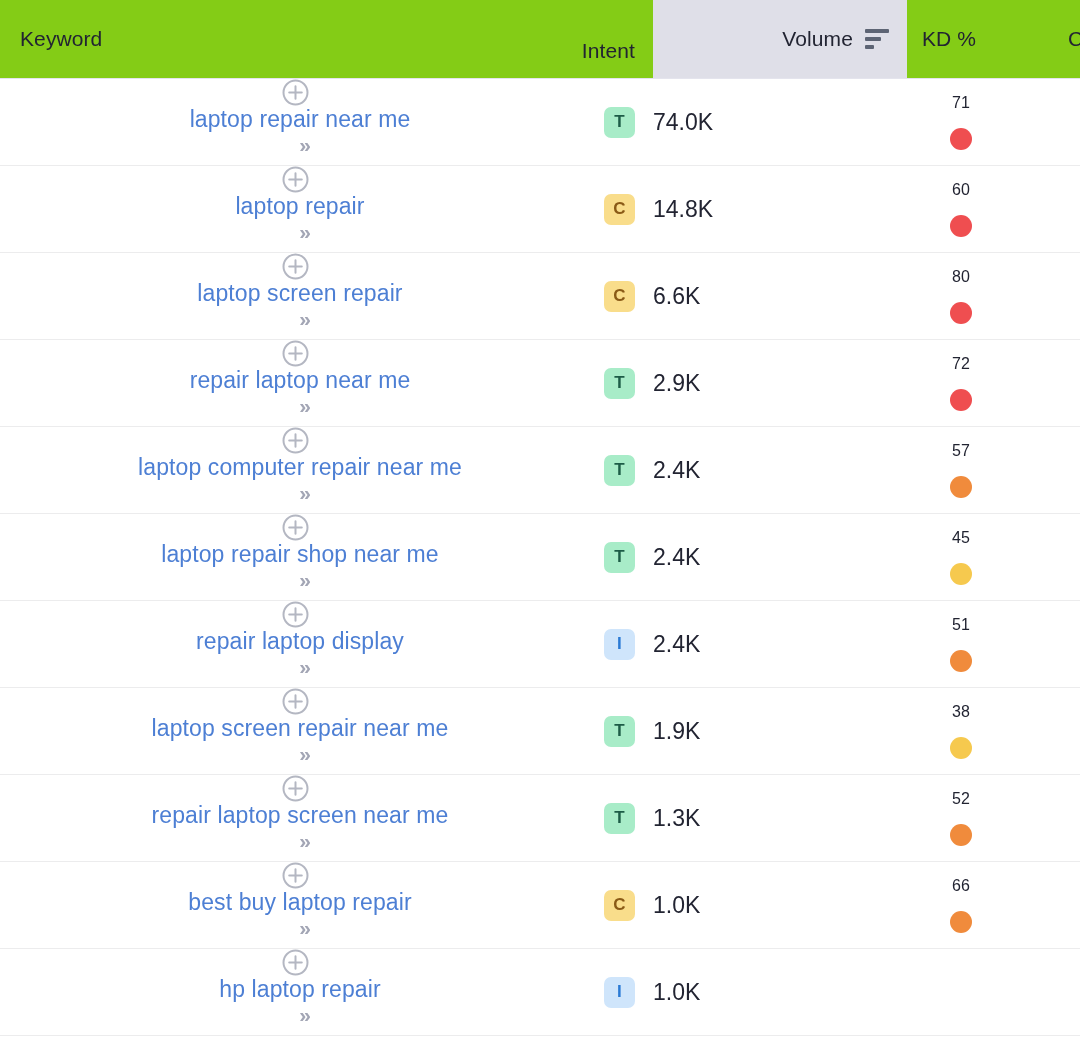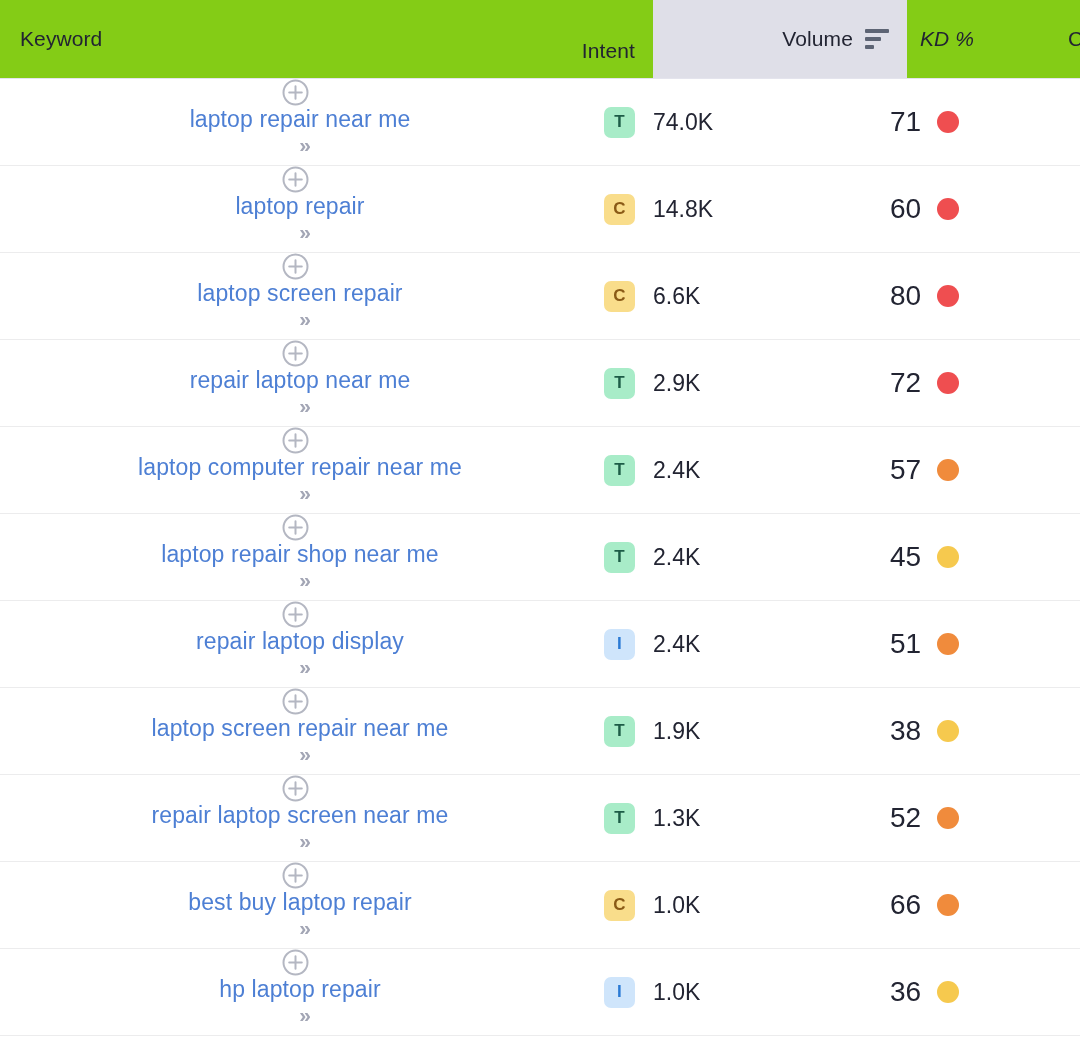--- a/index.html
+++ b/index.html
@@ -56,26 +56,25 @@
     left: 653px;
     width: 254px;
     height: 78px;
     background: #dfdfe8;
     justify-content: flex-end;
     padding-right: 18px;
     box-sizing: border-box;
     gap: 12px;
   }
   .th-kd {
-    left: 864px;
+    left: 894px;
     width: 166px;
-    justify-content: flex-end;
+    justify-content: center;
     padding-right: 56px;
     box-sizing: border-box;
-    font-style: italic;
   }
   .th-cpc {
     left: 1068px;
     width: 60px;
     justify-content: flex-start;
     overflow: hidden;
   }
 
   
   .sort-icon {
@@ -168,26 +167,27 @@
     justify-content: flex-start;
     padding-right: 18px;
     box-sizing: border-box;
     font-size: 23px;
     color: #222432;
   }
 
   .cell-kd {
     left: 890px;
     width: 166px;
-    justify-content: flex-start;
+    justify-content: center;
     padding-right: 24px;
     box-sizing: border-box;
     gap: 16px;
-    font-size: 28px;
+    font-size: 16px;
     color: #222432;
+    flex-direction: column;
   }
   .kd-dot {
     width: 22px;
     height: 22px;
     border-radius: 50%;
     flex: 0 0 auto;
   }
 </style>
 </head>
 <body>
@@ -426,20 +426,16 @@
           </svg>
           <span class="kw-link">hp laptop repair</span>
           <span class="kw-chev">»</span>
         </div>
         <div class="cell cell-intent">
           <span class="intent-badge intent-I">I</span>
         </div>
         <div class="cell cell-volume">
           <span>1.0K</span>
         </div>
-        <div class="cell cell-kd">
-          <span>36</span>
-          <span class="kd-dot" style="background:#f6c94e"></span>
-        </div>
       </div>
     </div>
 
 </div>
 
 </body></html>

